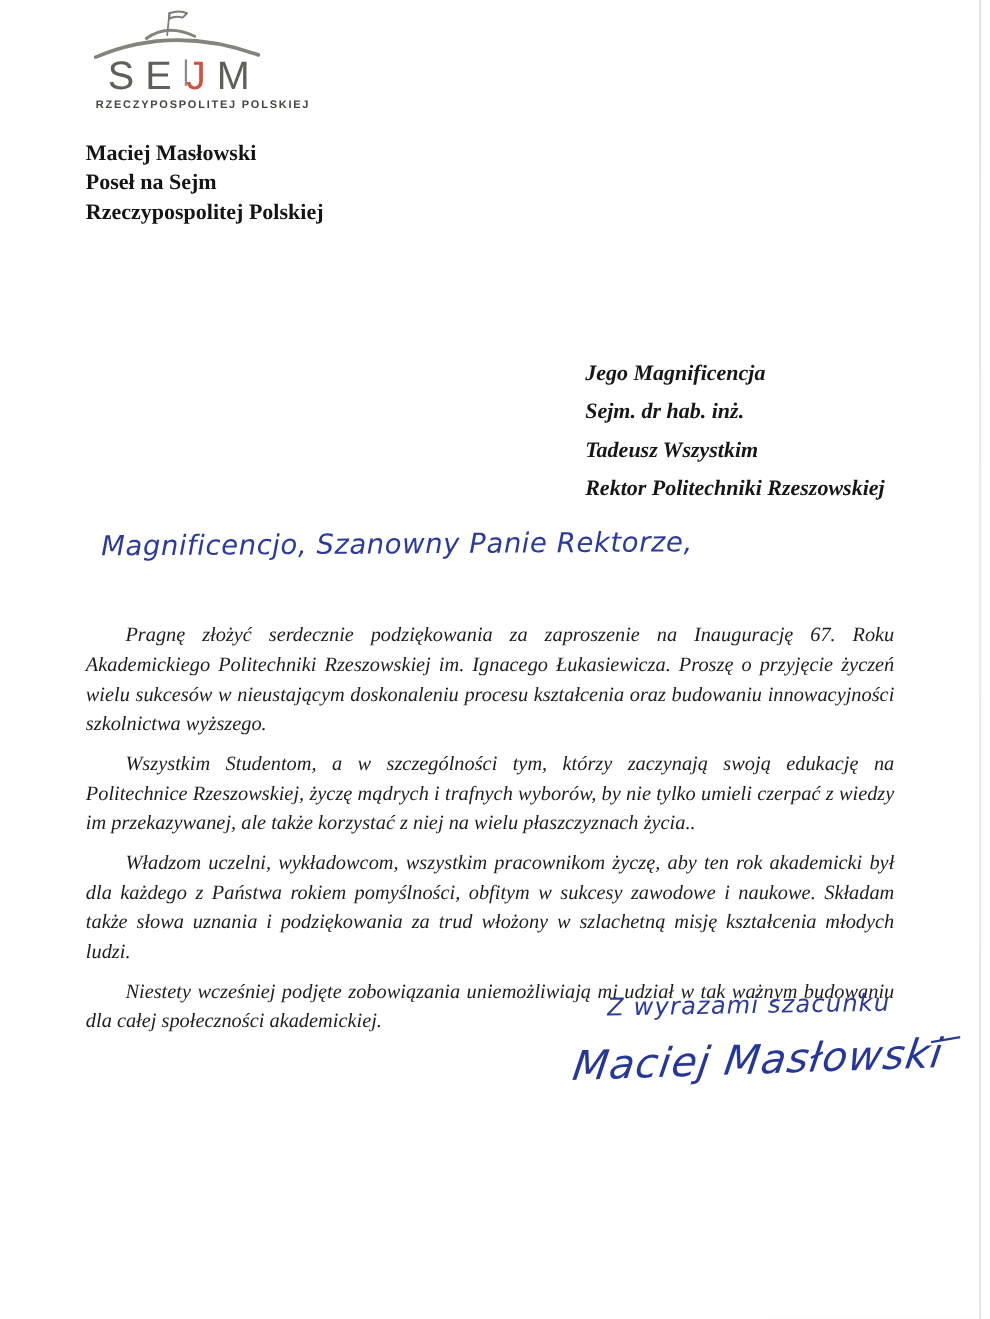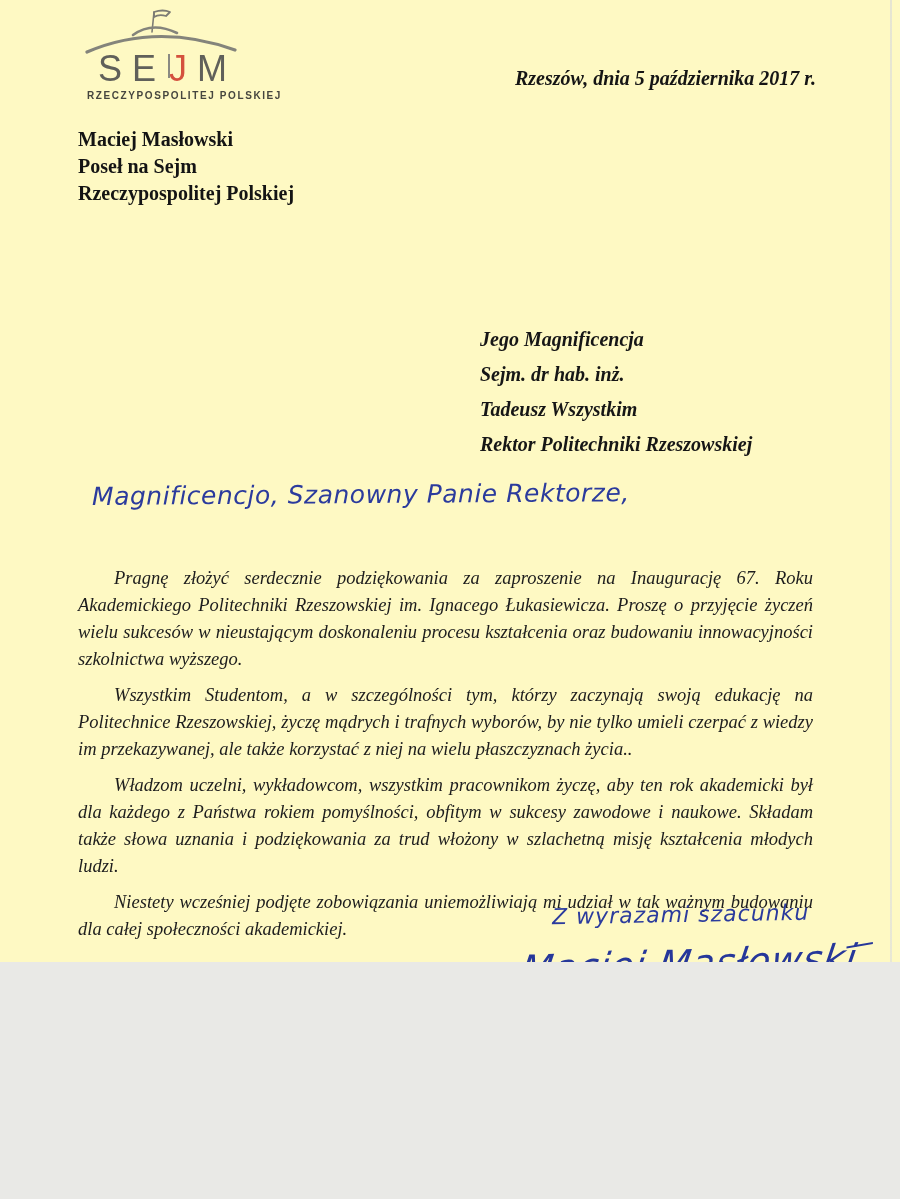--- a/index.html
+++ b/index.html
@@ -1,22 +1,22 @@
 <!DOCTYPE html>
 <html lang="pl"><head>
 <meta charset="utf-8">
 <style>
   * { margin: 0; padding: 0; box-sizing: border-box; }
   html, body { background: #e9e9e6; }
   .page {
     position: relative;
     width: 900px;
-    height: 962px;
+    height: 1199px;
     margin: 0 auto;
-    background: #fef9c3;
+    background: #ffffff;
     overflow: hidden;
     font-family: "Liberation Serif", serif;
     color: #1c1c1c;
   }
   
   .scan-line {
     position: absolute;
     top: 0; bottom: 0;
     left: 890px;
     width: 2px;
@@ -78,21 +78,21 @@
   .sender {
     position: absolute;
     left: 78px; top: 126px;
     font-size: 20px;
     font-weight: 700;
     line-height: 27px;
     color: #141414;
   }
   .recipient {
     position: absolute;
-    left: 480px; top: 322px;
+    left: 532px; top: 322px;
     font-size: 20px;
     font-weight: 700;
     font-style: italic;
     line-height: 35px;
     color: #161616;
   }
 
   
   .hand {
     font-family: "DejaVu Sans", sans-serif;
@@ -167,21 +167,20 @@
       <path d="M48,31 Q67,17 92,29" fill="none" stroke="#84847b" stroke-width="2.6" stroke-linecap="round"></path>
 
       <path d="M2,48 Q72,18 150,46" fill="none" stroke="#84847b" stroke-width="3.2" stroke-linecap="round"></path>
     </svg>
     <div class="logo-word">
       <span class="lt">S</span><span class="lt">E</span><span class="lt lt-j">J</span><span class="lt">M</span>
     </div>
     <div class="logo-sub">RZECZYPOSPOLITEJ POLSKIEJ</div>
   </div>
 
-  <div class="date-line">Rzeszów, dnia 5 października 2017 r.</div>
 
   <div class="sender">
     <div>Maciej Masłowski</div>
     <div>Poseł na Sejm</div>
     <div>Rzeczypospolitej Polskiej</div>
   </div>
 
   <div class="recipient">
     <div>Jego Magnificencja</div>
     <div>Sejm. dr hab. inż.</div>

